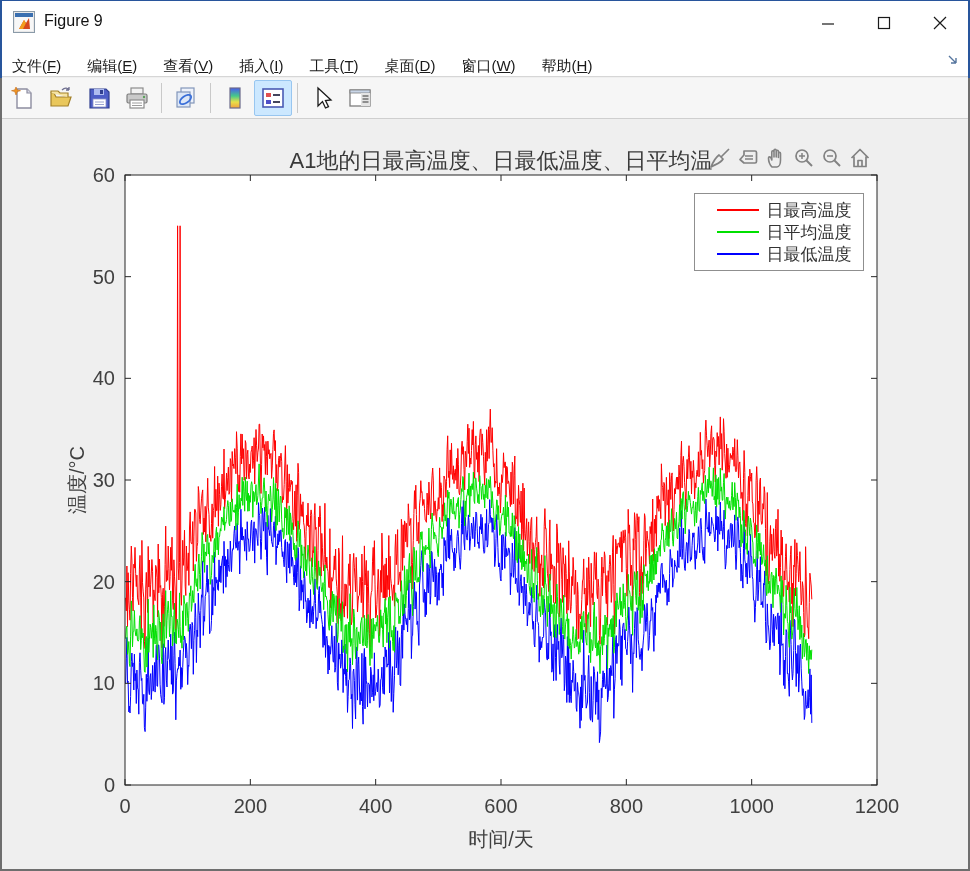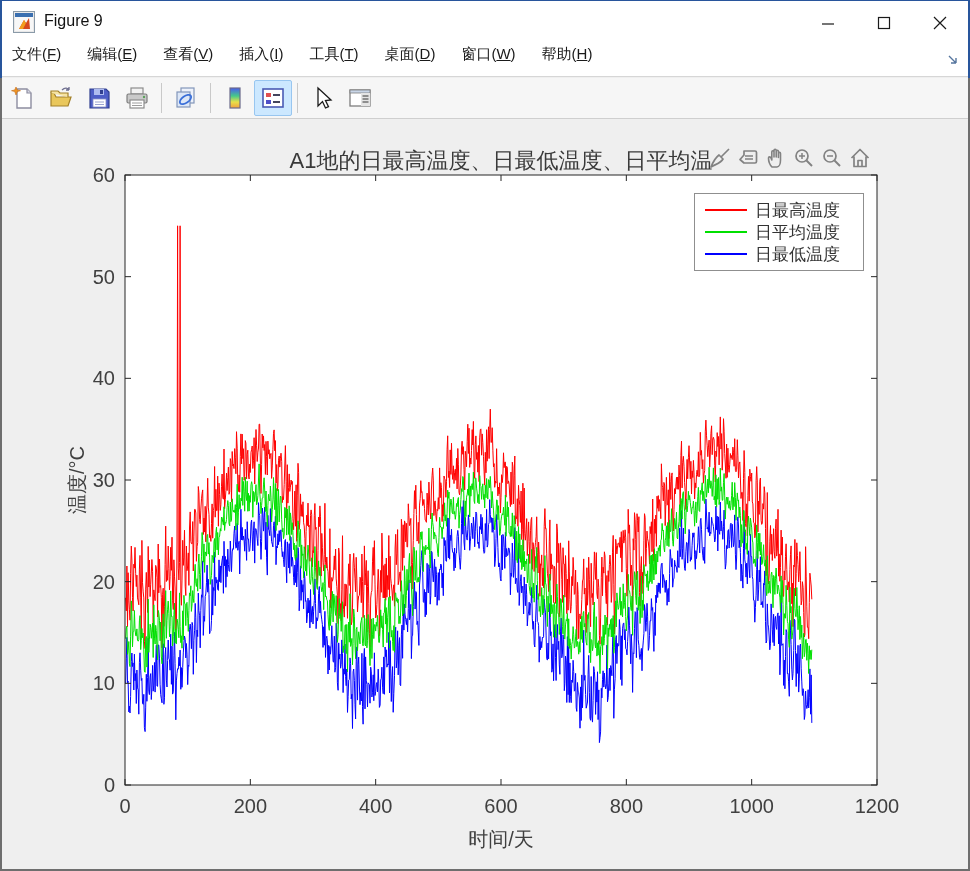--- a/index.html
+++ b/index.html
@@ -3,36 +3,36 @@
 <meta charset="utf-8">
 <style>
   html,body{margin:0;padding:0;background:#4a4a4a;font-family:"Liberation Sans",sans-serif;}
   #window{position:relative;width:970px;height:871px;background:#efefef;overflow:hidden;}
   
   .titlebar{position:absolute;left:0;top:0;width:970px;height:45px;background:#ffffff;}
   .app-icon{position:absolute;left:13px;top:11px;width:22px;height:22px;}
   .title-text{position:absolute;left:44px;top:12px;font-size:16px;color:#111;}
   .win-controls{position:absolute;right:2px;top:0;height:45px;display:flex;}
   .win-btn{width:56px;height:45px;display:flex;align-items:center;justify-content:center;}
-  .menubar{position:absolute;left:0;top:45px;width:970px;height:32px;background:#ffffff;border-bottom:1px solid #d6d6d6;display:flex;align-items:flex-start;padding-left:12px;box-sizing:border-box;}
+  .menubar{position:absolute;left:0;top:45px;width:970px;height:32px;background:#ffffff;border-bottom:1px solid #d6d6d6;display:flex;align-items:flex-end;padding-left:12px;box-sizing:border-box;}
   .menu-item{font-size:15px;color:#1a1a1a;margin-right:26px;white-space:nowrap;}
   .menu-item .mi-key{text-decoration:underline;}
   .dock-arrow{position:absolute;right:10px;top:8px;}
   .toolbar{position:absolute;left:0;top:78px;width:970px;height:41px;background:#f6f6f6;border-bottom:1px solid #cfcfcf;display:flex;align-items:center;padding-left:4px;box-sizing:border-box;}
   .tool-btn{width:36px;height:34px;display:flex;align-items:center;justify-content:center;border:1px solid transparent;border-radius:2px;}
   .tool-btn.selected{background:#cce8ff;border:1px solid #98c6f0;}
   .tb-sep{width:1px;height:30px;background:#c9c9c9;margin:0 5px;}
   
   .figure-area{position:absolute;left:0;top:120px;width:970px;height:751px;background:#efefef;}
   #plot-svg{position:absolute;left:0;top:120px;}
   .chart-title{position:absolute;left:125px;top:146px;width:752px;text-align:center;font-size:22px;color:#3a3a3a;z-index:3;white-space:nowrap;}
   .axes-toolbar{position:absolute;left:706px;top:144px;height:28px;display:flex;z-index:4;}
   .ax-btn{width:28px;height:28px;display:flex;align-items:center;justify-content:center;}
   .legend{position:absolute;left:694px;top:193px;width:168px;background:#ffffff;border:1px solid #8f8f8f;z-index:5;padding:5px 0;}
-  .legend-row{display:flex;align-items:center;height:22px;}
+  .legend-row{display:flex;align-items:center;height:22px;justify-content:center;}
   .legend-line{width:42px;height:2px;margin-left:10px;margin-right:8px;flex:none;}
   .legend-label{font-size:17px;color:#333;white-space:nowrap;}
   
   .edge{position:absolute;z-index:9;}
   .edge-top{left:0;top:0;width:970px;height:1px;background:#28559c;}
   .edge-left{left:0;top:0;width:2px;height:871px;background:linear-gradient(to bottom,#28559c 0,#28559c 78px,#6e6e6e 78px,#6e6e6e 100%);}
   .edge-right{right:0;top:0;width:2px;height:871px;background:linear-gradient(to bottom,#28559c 0,#28559c 78px,#6e6e6e 78px,#6e6e6e 100%);}
   .edge-bottom{left:0;bottom:0;width:970px;height:2px;background:#6e6e6e;}
 </style>
 </head>

